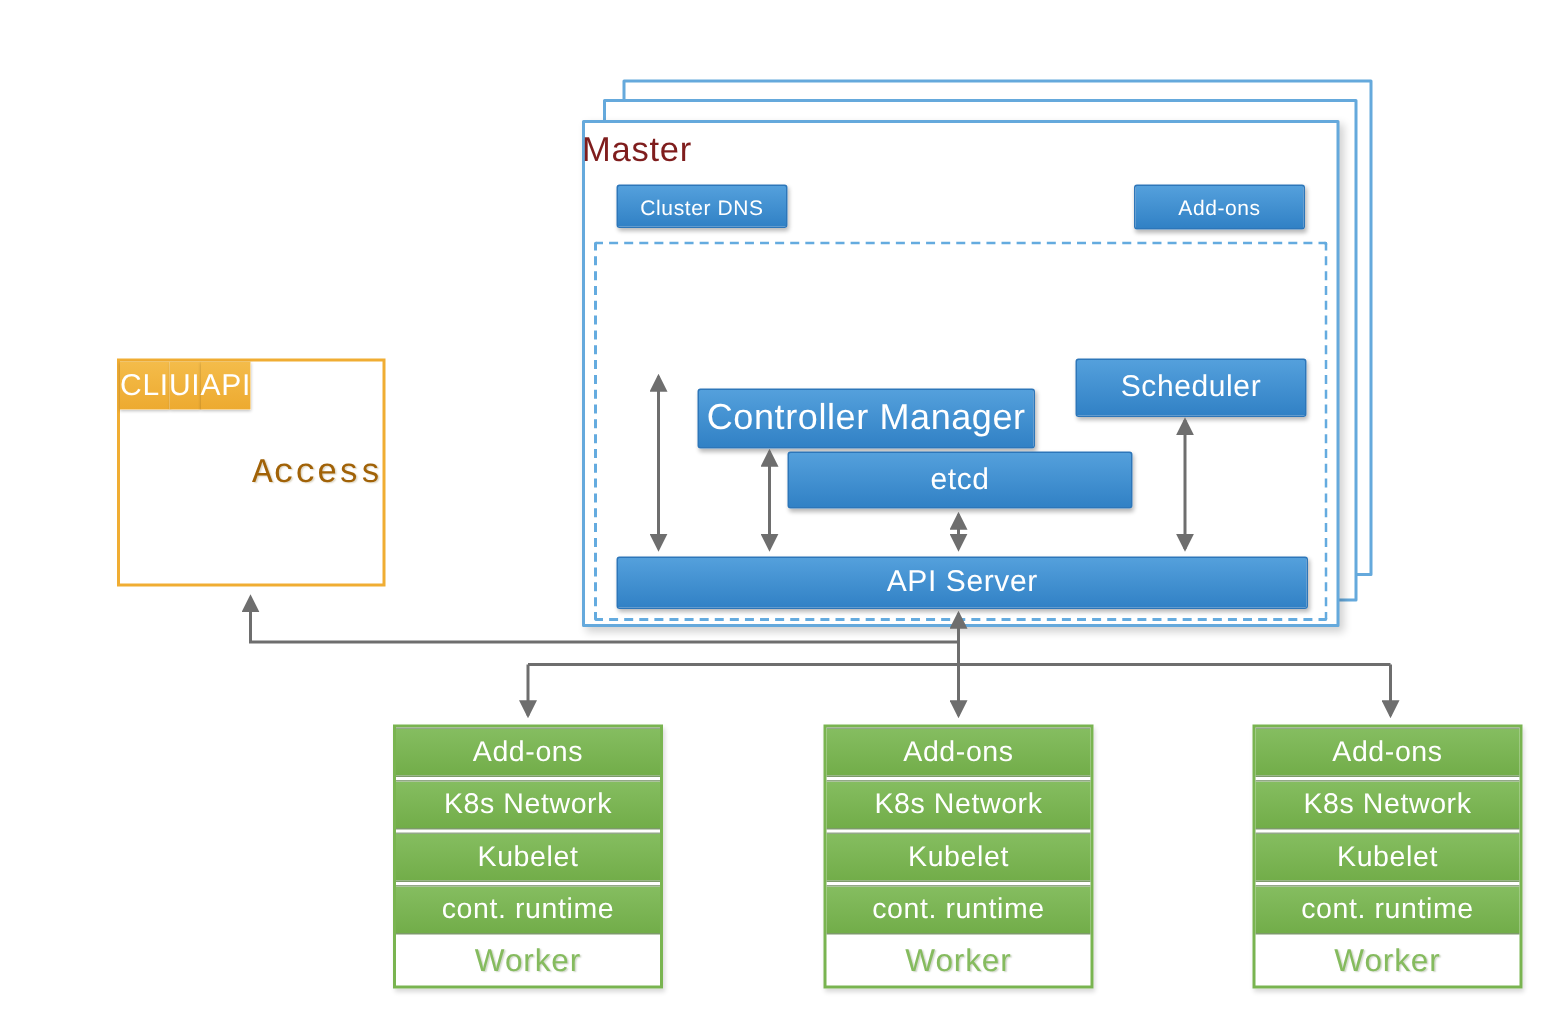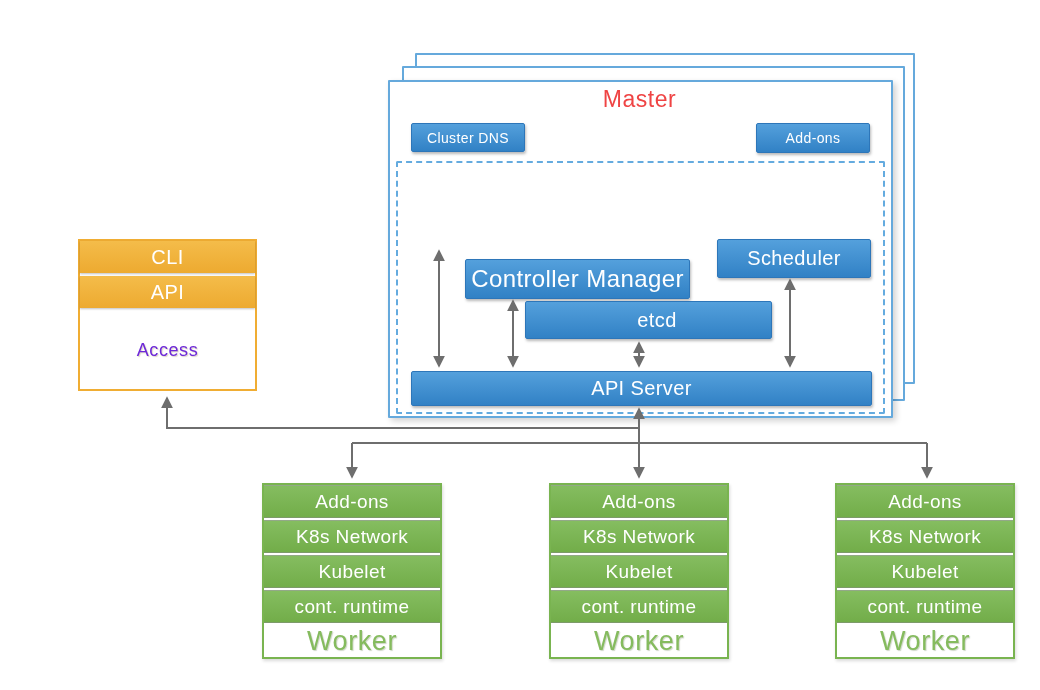--- a/index.html
+++ b/index.html
@@ -5,66 +5,66 @@
   html,body{margin:0;padding:0;background:#fff;}
   .stage{position:relative;width:1040px;height:690px;background:#fff;overflow:hidden;
          font-family:"Liberation Sans",sans-serif;-webkit-font-smoothing:antialiased;}
 
   
   .page{position:absolute;background:#fff;border:2px solid #65a9dc;border-radius:1px;}
   .page.back{left:415px;top:53px;width:496px;height:327px;}
   .page.mid{left:402px;top:66px;width:499px;height:331px;}
   .page.front{left:388px;top:80px;width:501px;height:334px;
               box-shadow:3px 3px 6px rgba(0,0,0,.18);}
-  .master-title{position:absolute;left:388px;top:86px;width:503px;text-align:center;
-                font-size:23px;letter-spacing:.5px;color:#ef4444;}
+  .master-title{position:absolute;left:388px;top:86px;width:503px;
+                font-size:23px;letter-spacing:.5px;color:#7f1d1d;}
 
   .dashed-box{position:absolute;left:396px;top:161px;width:485px;height:249px;
               border:2px dashed #64abdf;border-radius:2px;}
   .runtime-title{position:absolute;left:396px;top:170px;width:487px;text-align:center;
                  font-size:21px;letter-spacing:.5px;color:#57a4da;}
 
   
   .bluebox{position:absolute;display:flex;align-items:center;justify-content:center;
            background:linear-gradient(180deg,#54a0dc 0%,#3181c5 100%);
            border:1px solid #2d76b9;border-radius:2px;color:#fff;
            box-shadow:1px 2px 3px rgba(0,0,0,.28);letter-spacing:.4px;}
   .btn-dns{left:411px;top:123px;width:112px;height:27px;font-size:14px;}
   .btn-addons{left:756px;top:123px;width:112px;height:28px;font-size:14px;}
   .box-ccm{left:410px;top:205px;width:278px;height:42px;font-size:20px;}
   .box-cm{left:465px;top:259px;width:223px;height:38px;font-size:24px;}
-  .box-etcd{left:525px;top:301px;width:228px;height:36px;font-size:20px;padding-left:17px;}
+  .box-etcd{left:525px;top:301px;width:228px;height:36px;font-size:20px;}
   .box-sched{left:717px;top:239px;width:152px;height:37px;font-size:20px;}
   .box-api{left:411px;top:371px;width:459px;height:33px;font-size:20px;}
 
   
   .access-stack{position:absolute;left:78px;top:239px;width:179px;height:152px;
                 background:#fff;border:2px solid #f0ad33;box-sizing:border-box;
-                display:flex;flex-direction:column;}
+                display:flex;flex-direction:row;}
   .orange-row{height:32px;margin-bottom:3px;flex:0 0 auto;display:flex;align-items:center;
               justify-content:center;color:#fff;font-size:20px;letter-spacing:.5px;
               background:linear-gradient(180deg,#f4bc4a 0%,#edaa30 100%);
               box-shadow:0 1px 2px rgba(0,0,0,.25);}
   .access-label{flex:1;display:flex;align-items:center;justify-content:center;
-                color:#6d28d9;font-size:18px;letter-spacing:.6px;
-                text-shadow:1px 1px 1px rgba(120,90,20,.25);}
+                color:#a16207;font-size:23px;letter-spacing:.6px;
+                text-shadow:1px 1px 1px rgba(120,90,20,.25);font-family:Liberation Mono, monospace;}
 
   
   .worker-stack{position:absolute;top:483px;width:180px;height:176px;background:#fff;
                 border:2px solid #79b450;box-sizing:border-box;display:flex;flex-direction:column;
                 box-shadow:1px 2px 3px rgba(0,0,0,.15);}
   .worker-stack.w1{left:262px;}
   .worker-stack.w2{left:549px;}
   .worker-stack.w3{left:835px;}
   .green-row{height:31px;margin-bottom:2px;flex:0 0 auto;display:flex;align-items:center;
              justify-content:center;color:#fff;font-size:19px;letter-spacing:.4px;
              background:linear-gradient(180deg,#85bd60 0%,#72ad49 100%);
              border-top:1px solid #93a888;border-bottom:1px solid #7d9a6a;}
   .worker-label{flex:1;display:flex;align-items:center;justify-content:center;
-                color:#85bb5e;font-size:27px;letter-spacing:.6px;
+                color:#85bb5e;font-size:21px;letter-spacing:.6px;
                 text-shadow:1px 1px 1px rgba(60,90,30,.25);}
 
   
   svg.connectors{position:absolute;left:0;top:0;width:1040px;height:690px;pointer-events:none;}
 </style>
 </head>
 <body>
 
 <div class="stage">
 
@@ -79,20 +79,21 @@
 
   <div class="dashed-box"></div>
 
   <div class="bluebox box-cm">Controller Manager</div>
   <div class="bluebox box-etcd">etcd</div>
   <div class="bluebox box-sched">Scheduler</div>
   <div class="bluebox box-api">API Server</div>
 
   <div class="access-stack">
     <div class="orange-row">CLI</div>
+    <div class="orange-row">UI</div>
     <div class="orange-row">API</div>
     <div class="access-label">Access</div>
   </div>
 
   <div class="worker-stack w1">
     <div class="green-row">Add-ons</div>
     <div class="green-row">K8s Network</div>
     <div class="green-row">Kubelet</div>
     <div class="green-row">cont. runtime</div>
     <div class="worker-label">Worker</div>

